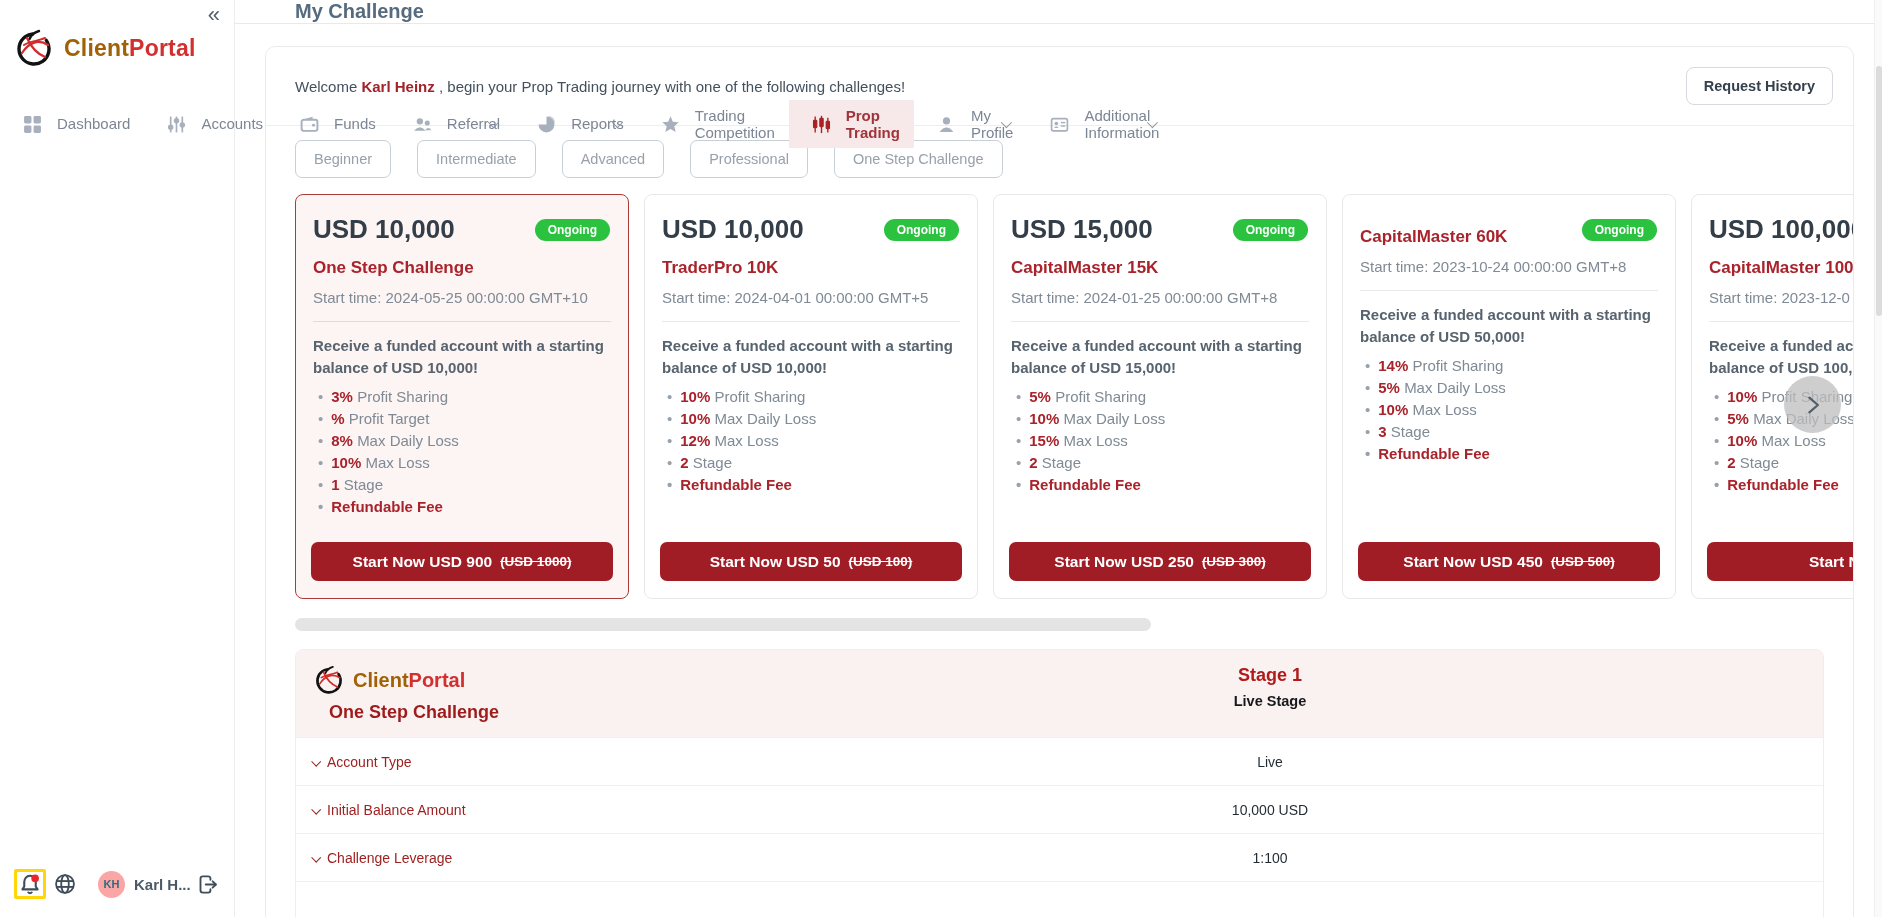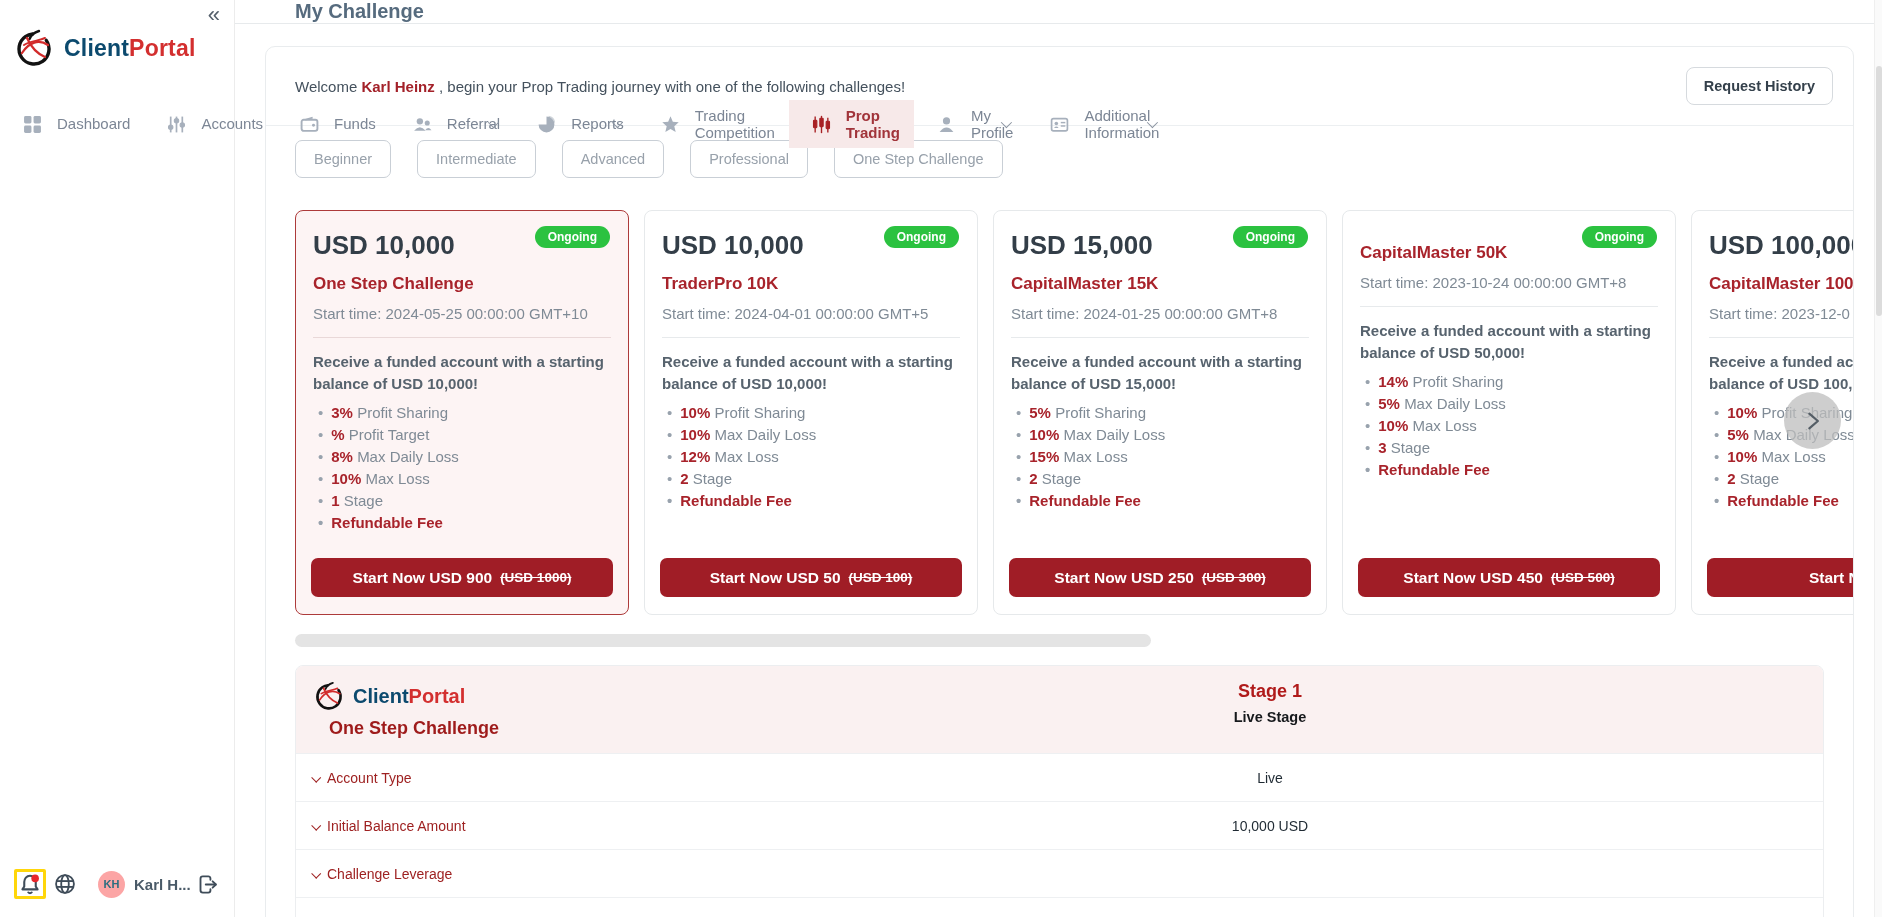--- a/index.html
+++ b/index.html
@@ -7,21 +7,21 @@
     font-family:"Liberation Sans","DejaVu Sans",sans-serif; }
   .app { display:flex; width:100%; height:100%; }
 
   
   .sidebar { width:235px; min-width:235px; height:100%; background:#fff;
     border-right:1px solid #ececec; display:flex; flex-direction:column; position:relative; }
   .collapse-btn { position:absolute; top:4px; right:14px; font-size:22px; color:#55606c; cursor:pointer; line-height:1; }
   .logo-row { display:flex; align-items:center; gap:8px; padding:26px 0 10px 12px; }
   .logo-row svg { width:44px; height:44px; }
   .logo-text { font-size:23px; font-weight:bold; letter-spacing:.2px; }
-  .logo-black { color:#0c4a6e; } .logo-red { color:#d32f2f; }
+  .logo-black { color:#a16207; } .logo-red { color:#d32f2f; }
   .nav { margin-top:20px; display:flex; flex-direction:row; }
   .nav-item { display:flex; align-items:center; gap:15px; min-height:48px; padding:6px 14px 6px 23px;
     font-size:15px; color:#7c8695; cursor:pointer; position:relative; }
   .nav-item .nicon { width:19px; height:19px; color:#a7b0bc; flex:none; display:flex; align-items:center; justify-content:center; }
   .nav-item.active { background:#f7e9e9; color:#a1343a; font-weight:bold; }
   .nav-item.active .nicon { color:#a82124; }
   .nav-label { line-height:1.15; max-width:128px; }
   .chev { position:absolute; right:18px; width:8px; height:8px; border-right:1.7px solid #8a93a0;
     border-bottom:1.7px solid #8a93a0; transform:rotate(45deg) translateY(-2px); }
   .side-footer { margin-top:auto; display:flex; align-items:center; padding:0 16px 18px 14px; }
@@ -43,27 +43,27 @@
   .welcome-text { font-size:15px; color:#44515d; }
   .welcome-name { color:#a32129; font-weight:bold; }
   .req-btn { border:1px solid #d6dade; border-radius:8px; background:#fff; padding:10px 17px;
     font-size:14.5px; font-weight:bold; color:#34404b; cursor:pointer; }
   .divider { border-top:1px solid #eceff1; }
 
   .filters { display:flex; gap:26px; padding:14px 29px 0; }
   .chip { border:1px solid #c9cfd6; border-radius:7px; background:#fff; padding:10px 18px;
     font-size:14.5px; color:#98a1ab; cursor:pointer; white-space:nowrap; }
 
-  .carousel { position:relative; margin-top:32px; padding-left:29px; overflow:hidden; height:414px; }
+  .carousel { position:relative; margin-top:16px; padding-left:29px; overflow:hidden; height:414px; }
   .cards { display:flex; gap:15px; width:max-content; }
   .card { width:334px; height:405px; border:1px solid #e6e9eb; border-radius:8px; background:#fff;
     padding:19px 17px; position:relative; flex:none; cursor:pointer; }
   .card.highlight { border:1.5px solid #ad3a3a; background:#fdf4f4; }
   .amount { font-size:26px; font-weight:bold; color:#333e48; white-space:nowrap; }
-  .badge { position:absolute; top:15px; right:18px; background:#2bc240; color:#fff; font-size:12px;
+  .badge { position:absolute; top:24px; right:18px; background:#2bc240; color:#fff; font-size:12px;
     font-weight:bold; padding:4px 13px; border-radius:12px; }
   .cname { margin-top:13px; font-size:17px; font-weight:bold; color:#a8232b; white-space:nowrap; }
   .cstart { margin-top:11px; font-size:15px; color:#7f8a95; white-space:nowrap; }
   .card hr { border:none; border-top:1px solid #e7eaec; margin:15px 0 13px; }
   .card.highlight hr { border-top-color:#e9d8d8; }
   .cdesc { font-size:15px; font-weight:bold; color:#57636e; line-height:1.45; margin-bottom:9px; width:300px; }
   .feat { list-style:none; font-size:15px; color:#7f8a95; }
   .feat li { margin-bottom:5px; white-space:nowrap; }
   .feat li::before { content:"•"; color:#98a2ad; margin:0 8px 0 5px; }
   .fv { color:#a8232b; font-weight:bold; }
@@ -337,21 +337,21 @@
                 <li class="feat-red"><span>Refundable Fee</span></li>
               </ul>
               <button class="cta">
                   <span>Start Now USD 250</span>
                   <span class="strike">(USD 300)</span>
                 </button>
             </div>
 
             <div class="card">
               <span class="badge">Ongoing</span>
-              <div class="cname">CapitalMaster 50K</div>
+              <div class="cname">CapitalMaster 60K</div>
               <div class="cstart">Start time: 2023-10-24 00:00:00 GMT+8</div>
               <hr>
               <div class="cdesc">Receive a funded account with a starting balance of USD 50,000!</div>
               <ul class="feat">
                 <li><span class="fv">14%</span> <span>Profit Sharing</span></li>
                 <li><span class="fv">5%</span> <span>Max Daily Loss</span></li>
                 <li><span class="fv">10%</span> <span>Max Loss</span></li>
                 <li><span class="fv">3</span> <span>Stage</span></li>
                 <li class="feat-red"><span>Refundable Fee</span></li>
               </ul>
@@ -423,20 +423,21 @@
                 <span class="row-chev"></span>
                 <span>Initial Balance Amount</span>
               </div>
             <div class="trow-value">10,000 USD</div>
           </div>
           <div class="trow">
             <div class="trow-label">
                 <span class="row-chev"></span>
                 <span>Challenge Leverage</span>
               </div>
+            <div class="trow-value">1:100</div>
           </div>
           <div class="trow partial"></div>
         </div>
 
       </div>
     </div>
   </div>
 
   <div class="vscroll">
     <div class="vscroll-thumb"></div>

